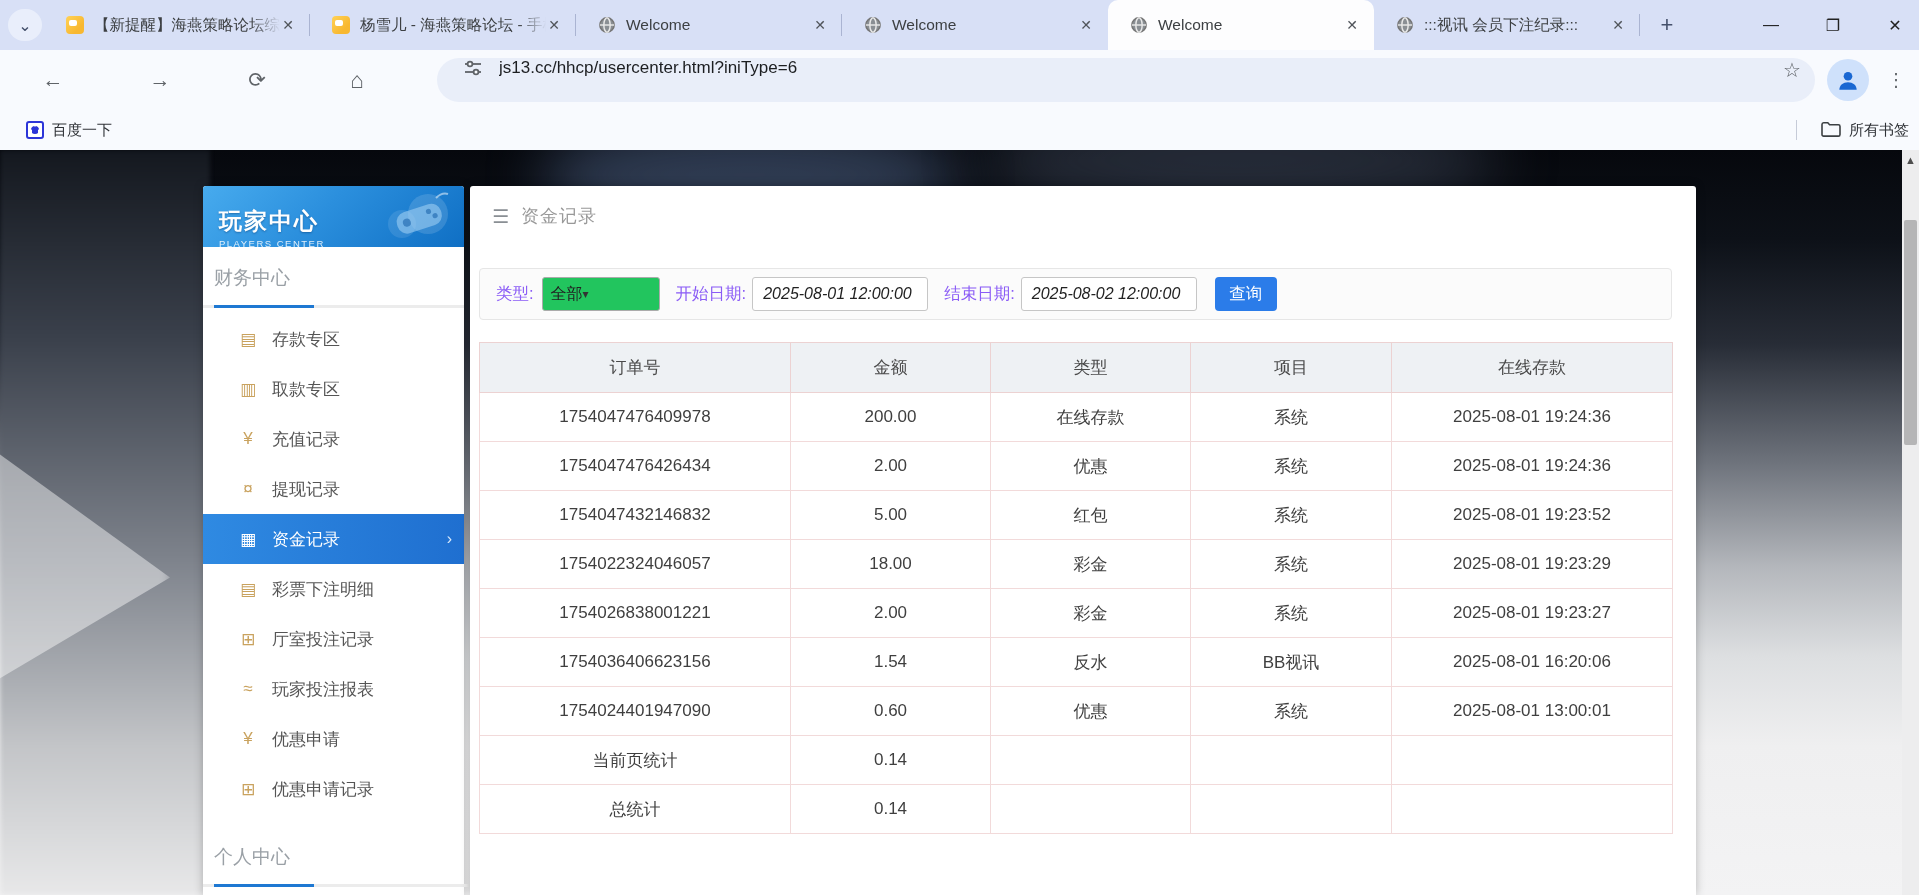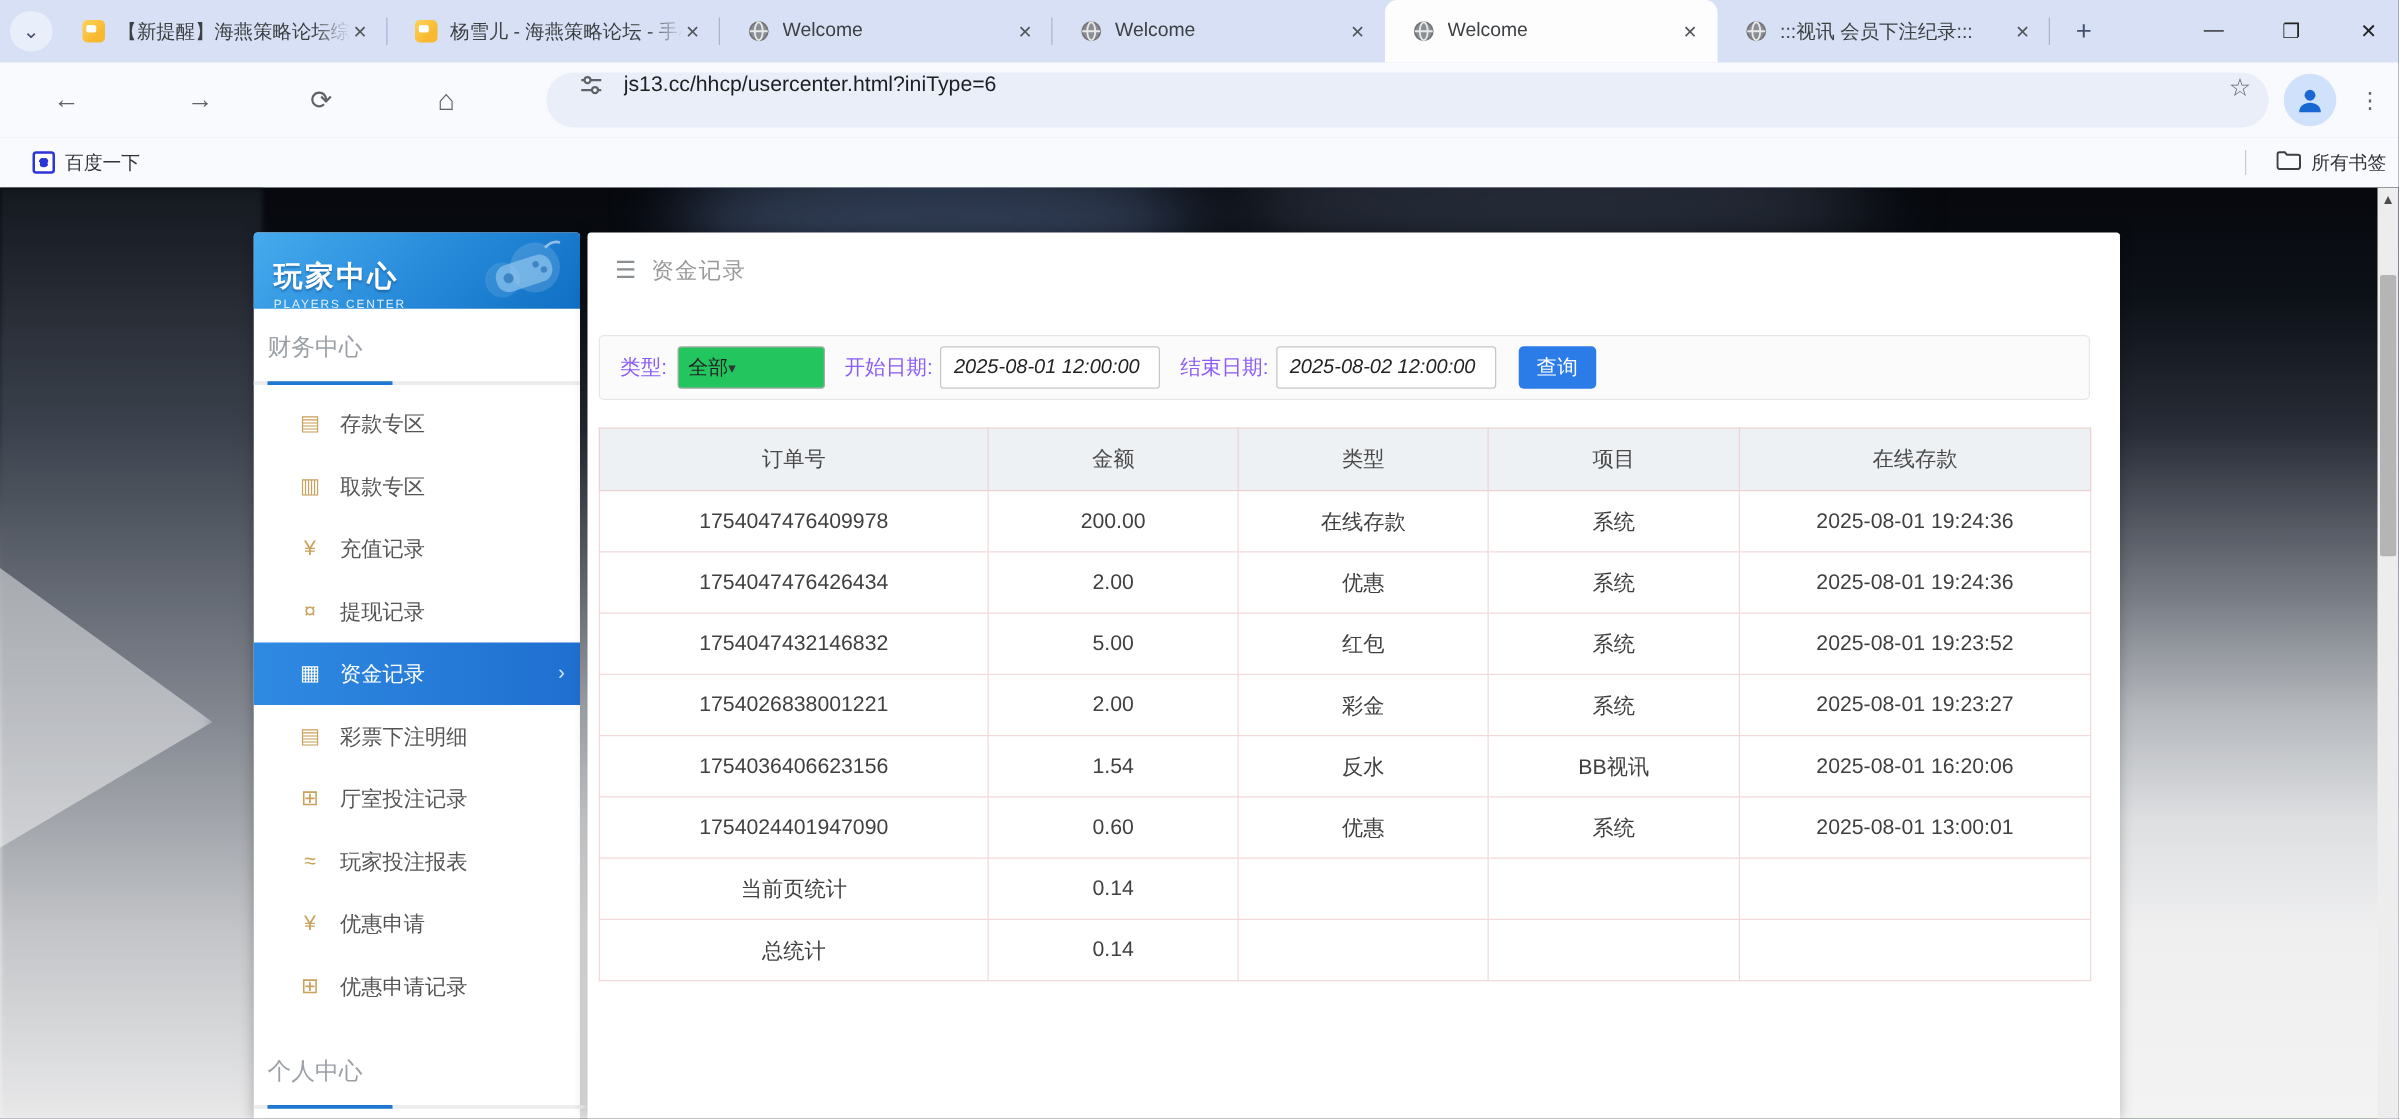--- a/index.html
+++ b/index.html
@@ -363,20 +363,27 @@
               <td>2025-08-01 19:24:36</td>
             </tr>
             <tr>
               <td>1754047432146832</td>
               <td>5.00</td>
               <td>红包</td>
               <td>系统</td>
               <td>2025-08-01 19:23:52</td>
             </tr>
             <tr>
+              <td>1754022324046057</td>
+              <td>18.00</td>
+              <td>彩金</td>
+              <td>系统</td>
+              <td>2025-08-01 19:23:29</td>
+            </tr>
+            <tr>
               <td>1754026838001221</td>
               <td>2.00</td>
               <td>彩金</td>
               <td>系统</td>
               <td>2025-08-01 19:23:27</td>
             </tr>
             <tr>
               <td>1754036406623156</td>
               <td>1.54</td>
               <td>反水</td>

